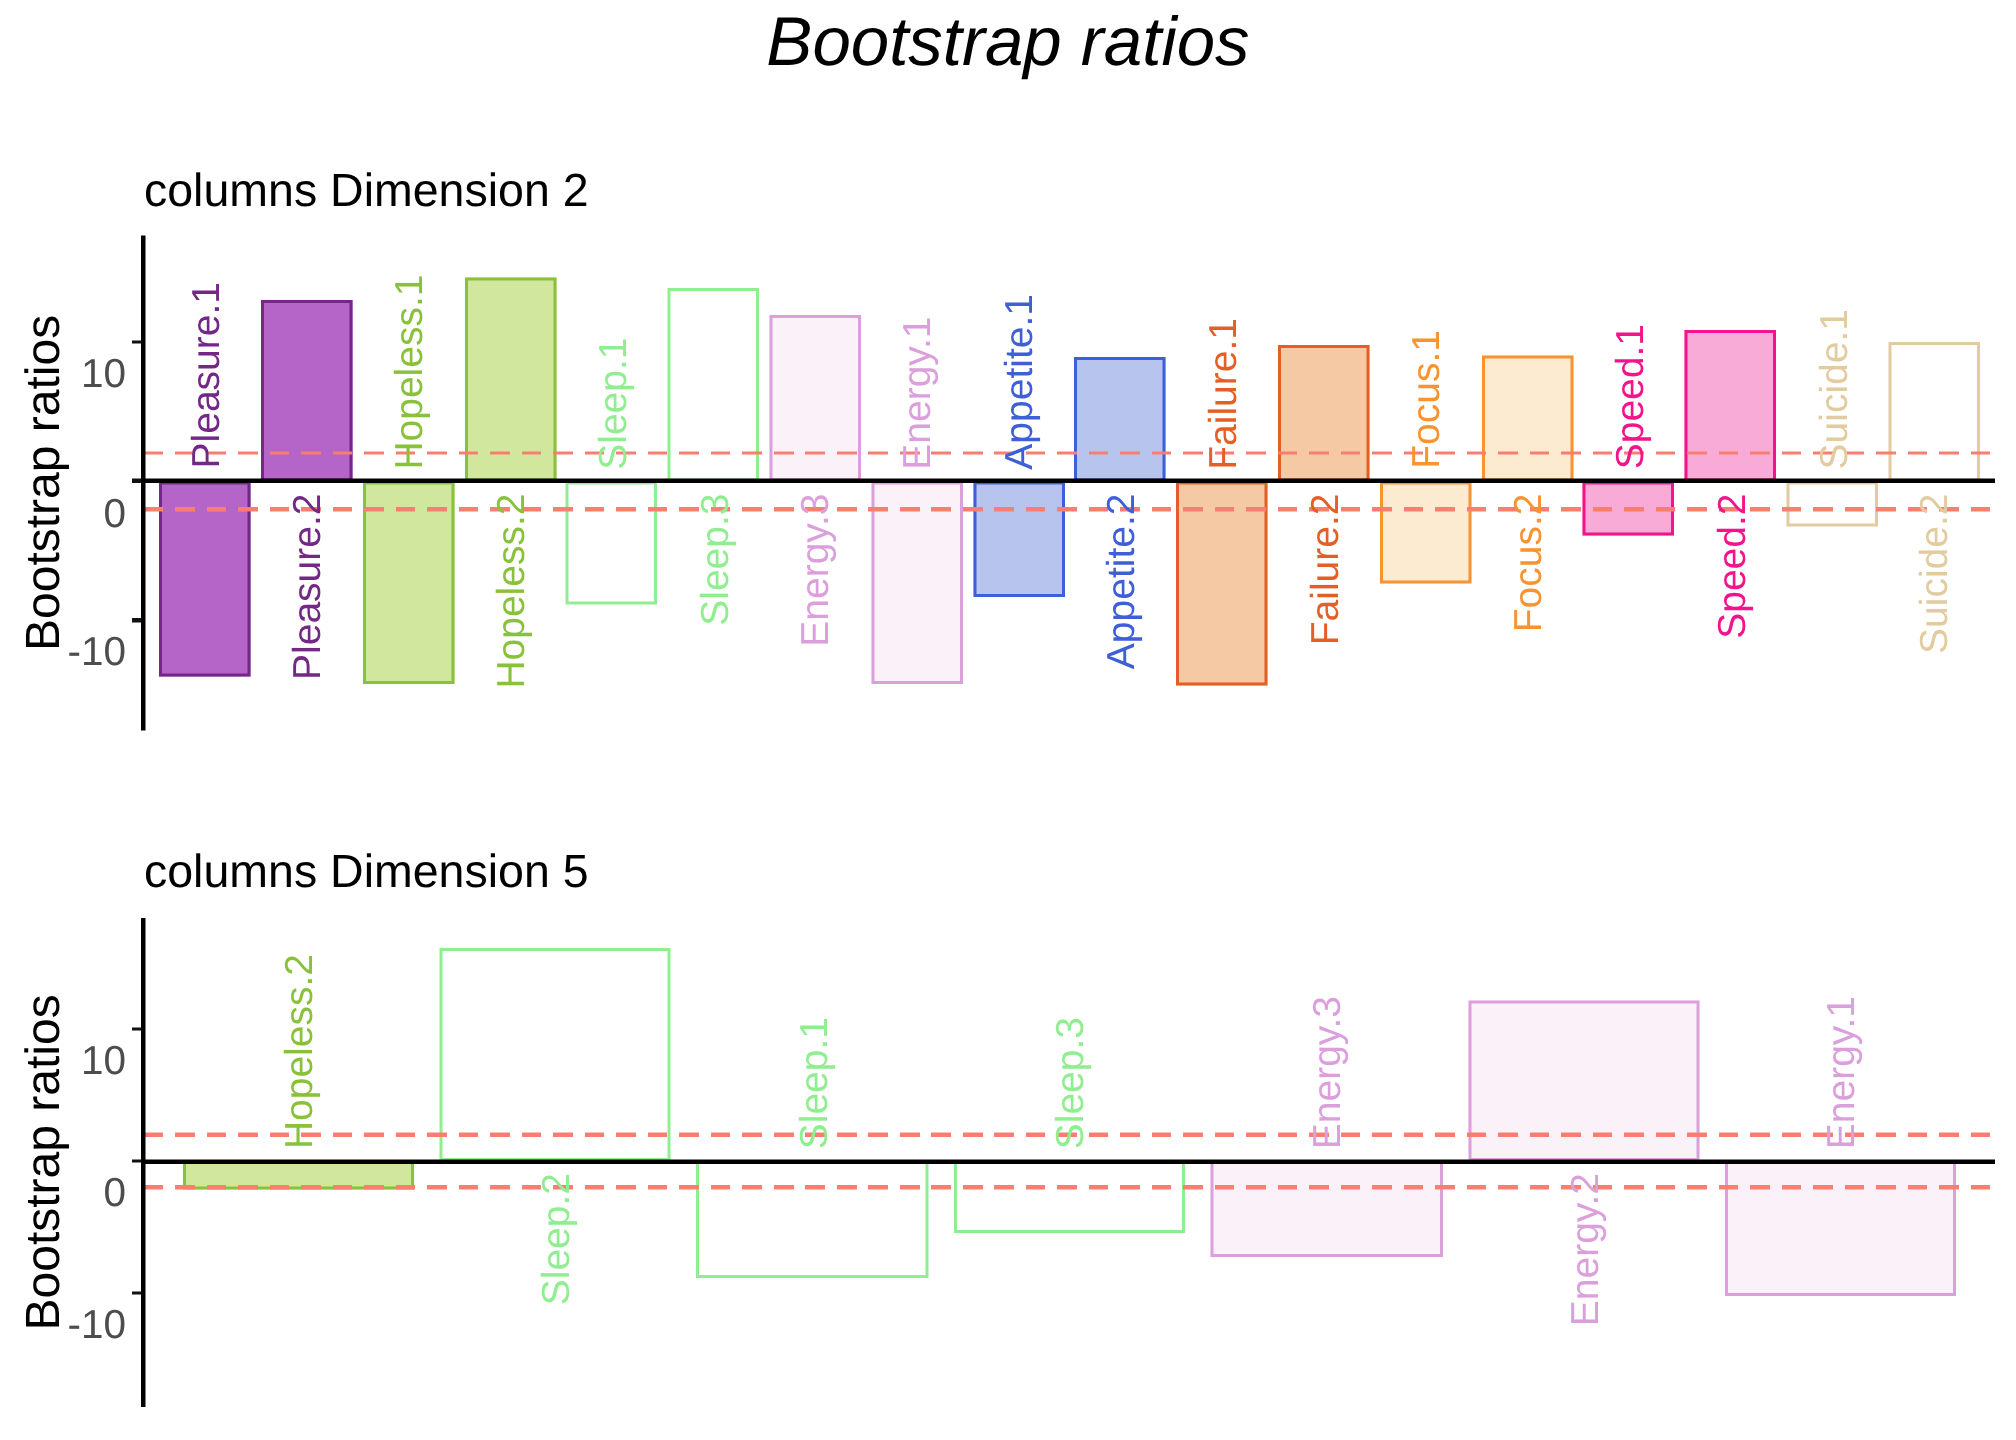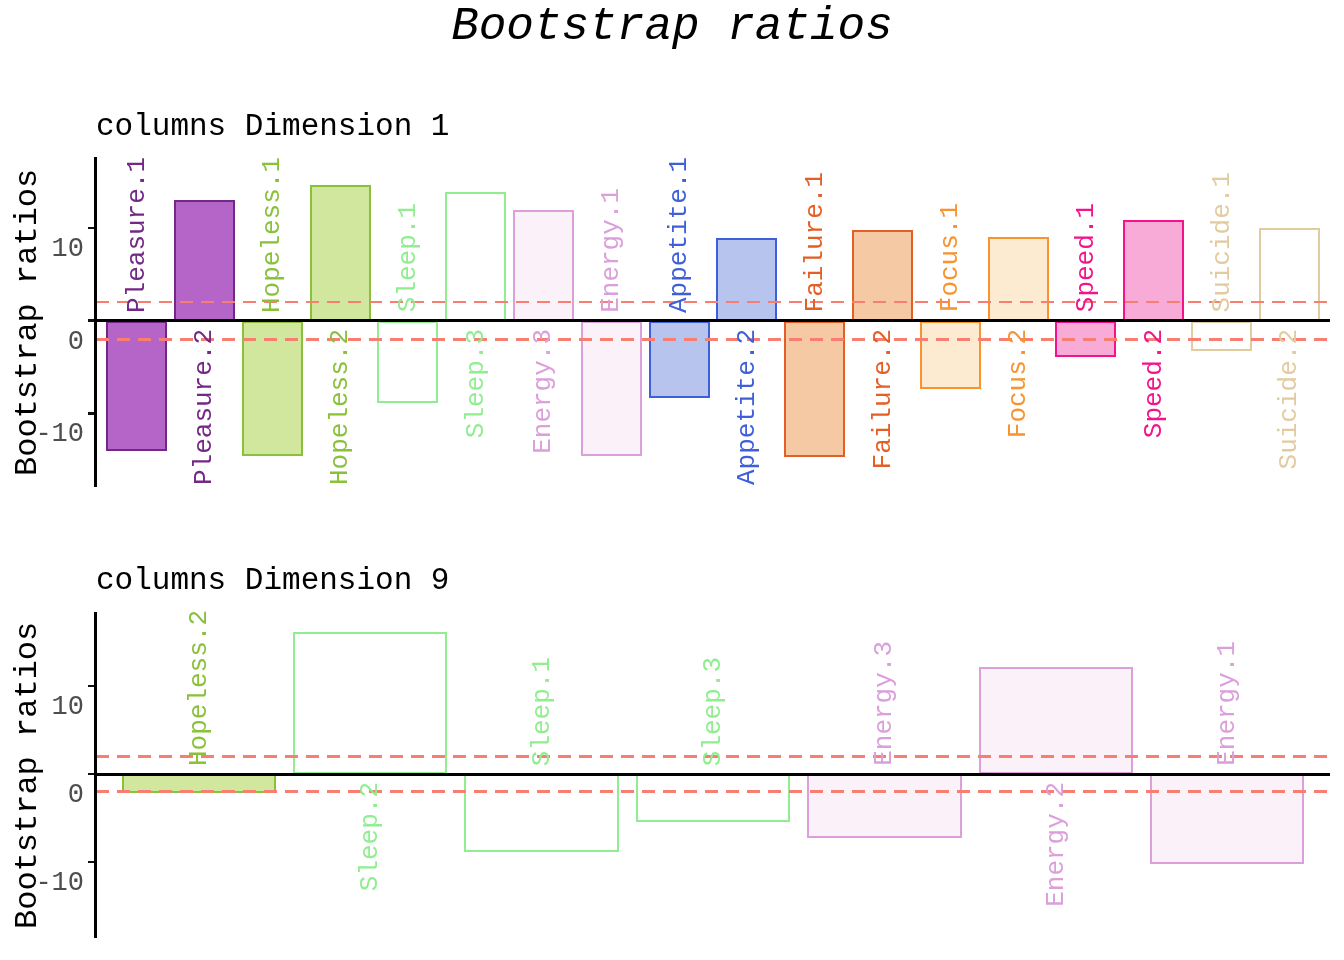--- a/index.html
+++ b/index.html
@@ -1,18 +1,18 @@
 <!DOCTYPE html>
 <html><head>
 <meta charset="utf-8">
 <style>
   html,body{margin:0;padding:0;background:#fff;}
   #figure{
     position:relative;width:1344px;height:960px;background:#fff;overflow:hidden;
-    font-family:Liberation Mono, monospace;color:#000;
+    font-family:Liberation Sans, sans-serif;color:#000;
   }
   .main-title{
     position:absolute;top:1px;left:0;width:1344px;text-align:center;
     font-size:46px;font-style:italic;font-weight:400;line-height:1.15;
   }
   .panel-title{
     position:absolute;left:96px;margin:0;font-size:31px;font-weight:400;line-height:1.1;
   }
   #panel-title-0{top:110px;}
   #panel-title-1{top:564px;}
@@ -36,21 +36,21 @@
     position:absolute;writing-mode:vertical-rl;transform:rotate(180deg);
     font-size:26px;line-height:1;white-space:nowrap;z-index:4;
   }
 </style>
 </head>
 <body>
 
 <div id="figure">
   <div class="main-title">Bootstrap ratios</div>
 
-  <h2 class="panel-title" id="panel-title-0">columns Dimension 1</h2>
+  <h2 class="panel-title" id="panel-title-0">columns Dimension 2</h2>
   <div class="ylab" id="ylab-0">Bootstrap ratios</div>
   <div class="plot" id="plot-0">
       <div class="axis-line" style="left: 94.4px; top: 157px; height: 330px;"></div>
       <div class="tick-mark" style="left: 88px; top: 226.65px;"></div>
       <div class="tick-label" style="left: 14px; top: 213.95px;">10</div>
       <div class="tick-mark" style="left: 88px; top: 319.4px;"></div>
       <div class="tick-label" style="left: 14px; top: 306.7px;">0</div>
       <div class="tick-mark" style="left: 88px; top: 412.15px;"></div>
       <div class="tick-label" style="left: 14px; top: 399.45px;">-10</div>
       <div class="bar" style="left: 106.17px; width: 61.022px; top: 320.7px; height: 129.85px; border-color: rgb(115, 39, 134); background: rgb(181, 100, 200);"></div>
@@ -87,21 +87,21 @@
       <div class="bar-label" style="left: 1140.71px; top: 328.7px; color: rgb(243, 20, 140);">Speed.2</div>
       <div class="bar" style="left: 1191.01px; width: 61.022px; top: 320.7px; height: 30.6075px; border-color: rgb(227, 203, 160); background: rgb(255, 255, 255);"></div>
       <div class="bar-label" style="left: 1208.52px; bottom: 647.3px; color: rgb(227, 203, 160);">Suicide.1</div>
       <div class="bar" style="left: 1258.81px; width: 61.022px; top: 227.95px; height: 92.75px; border-color: rgb(227, 203, 160); background: rgb(255, 255, 255);"></div>
       <div class="bar-label" style="left: 1276.32px; top: 328.7px; color: rgb(227, 203, 160);">Suicide.2</div>
       <div class="thresh" style="left: 96px; width: 1234px; top: 300.85px; background-image: repeating-linear-gradient(to right, rgb(248, 126, 114) 0px, rgb(248, 126, 114) 13px, transparent 13px, transparent 21px);"></div>
       <div class="thresh" style="left: 96px; width: 1234px; top: 337.95px; background-image: repeating-linear-gradient(to right, rgb(248, 126, 114) 0px, rgb(248, 126, 114) 13px, transparent 13px, transparent 21px);"></div>
       <div class="zero-line" style="left: 96px; width: 1234px; top: 319.2px;"></div>
     </div>
 
-  <h2 class="panel-title" id="panel-title-1">columns Dimension 9</h2>
+  <h2 class="panel-title" id="panel-title-1">columns Dimension 5</h2>
   <div class="ylab" id="ylab-1">Bootstrap ratios</div>
   <div class="plot" id="plot-1">
       <div class="axis-line" style="left: 94.4px; top: 612px; height: 326px;"></div>
       <div class="tick-mark" style="left: 88px; top: 684.9px;"></div>
       <div class="tick-label" style="left: 14px; top: 672.2px;">10</div>
       <div class="tick-mark" style="left: 88px; top: 772.7px;"></div>
       <div class="tick-label" style="left: 14px; top: 760px;">0</div>
       <div class="tick-mark" style="left: 88px; top: 860.5px;"></div>
       <div class="tick-label" style="left: 14px; top: 847.8px;">-10</div>
       <div class="bar" style="left: 121.708px; width: 154.25px; top: 774px; height: 19.316px; border-color: rgb(137, 193, 58); background: rgb(209, 231, 158);"></div>

